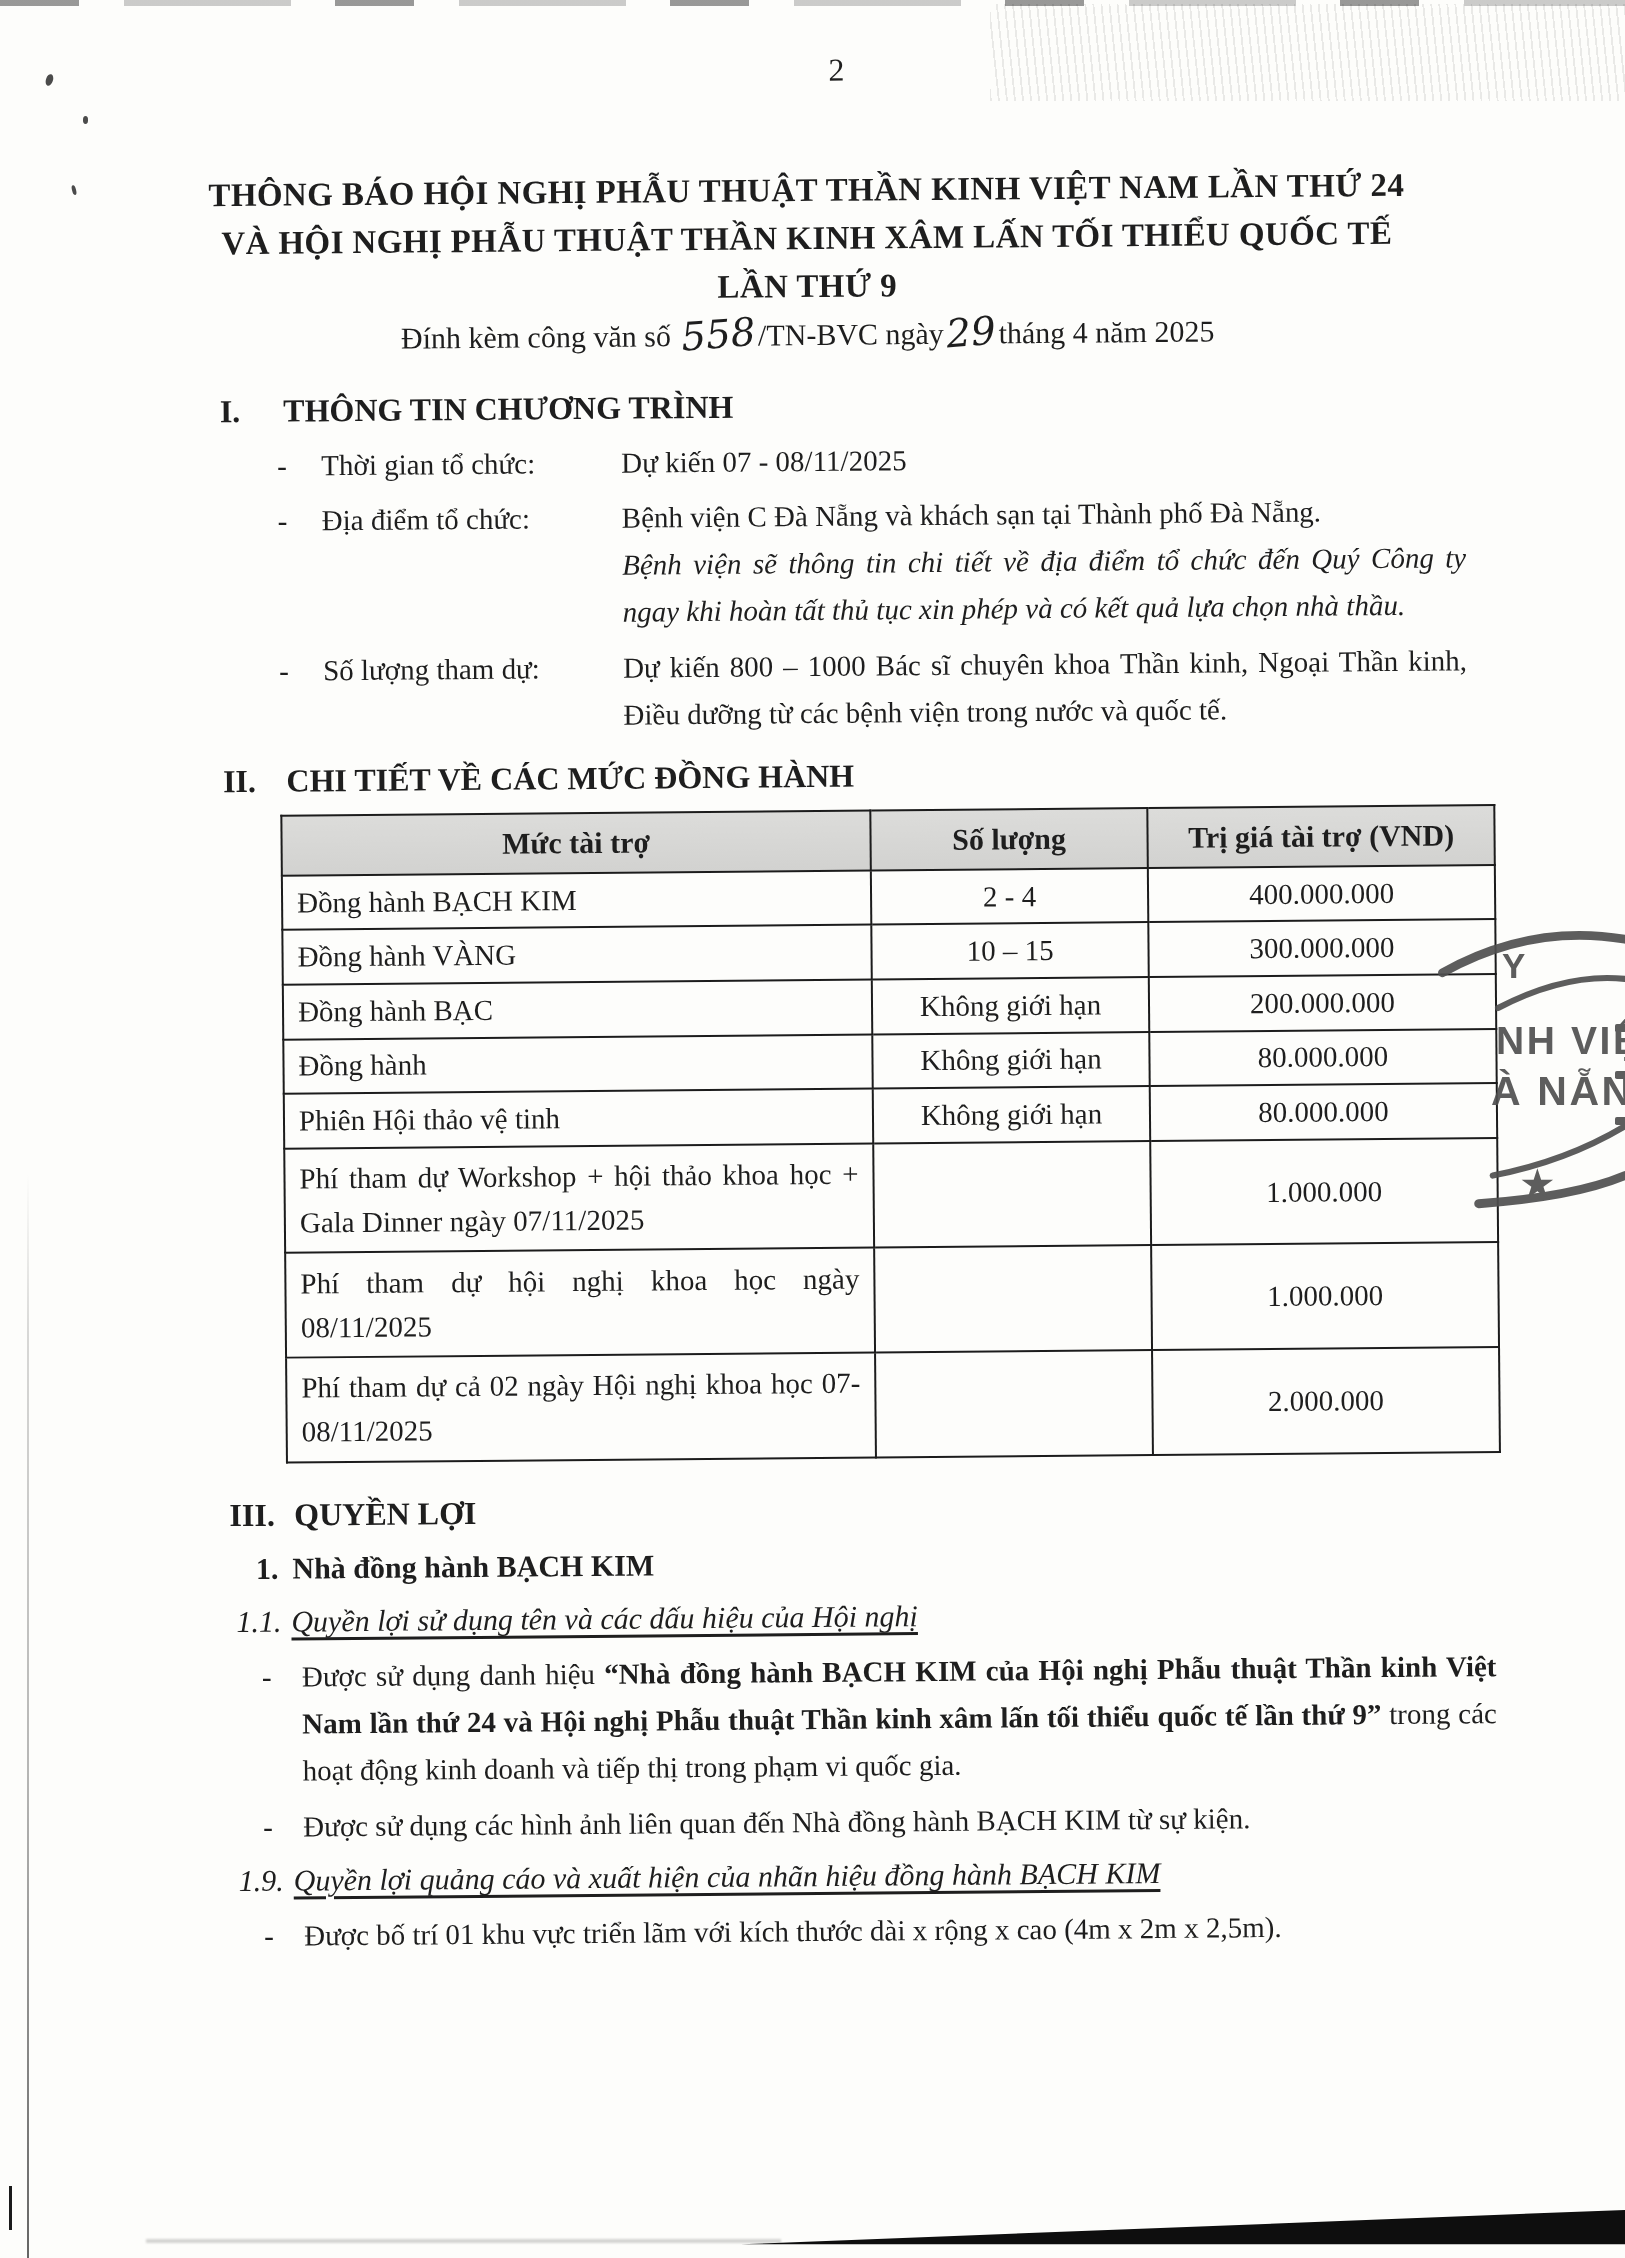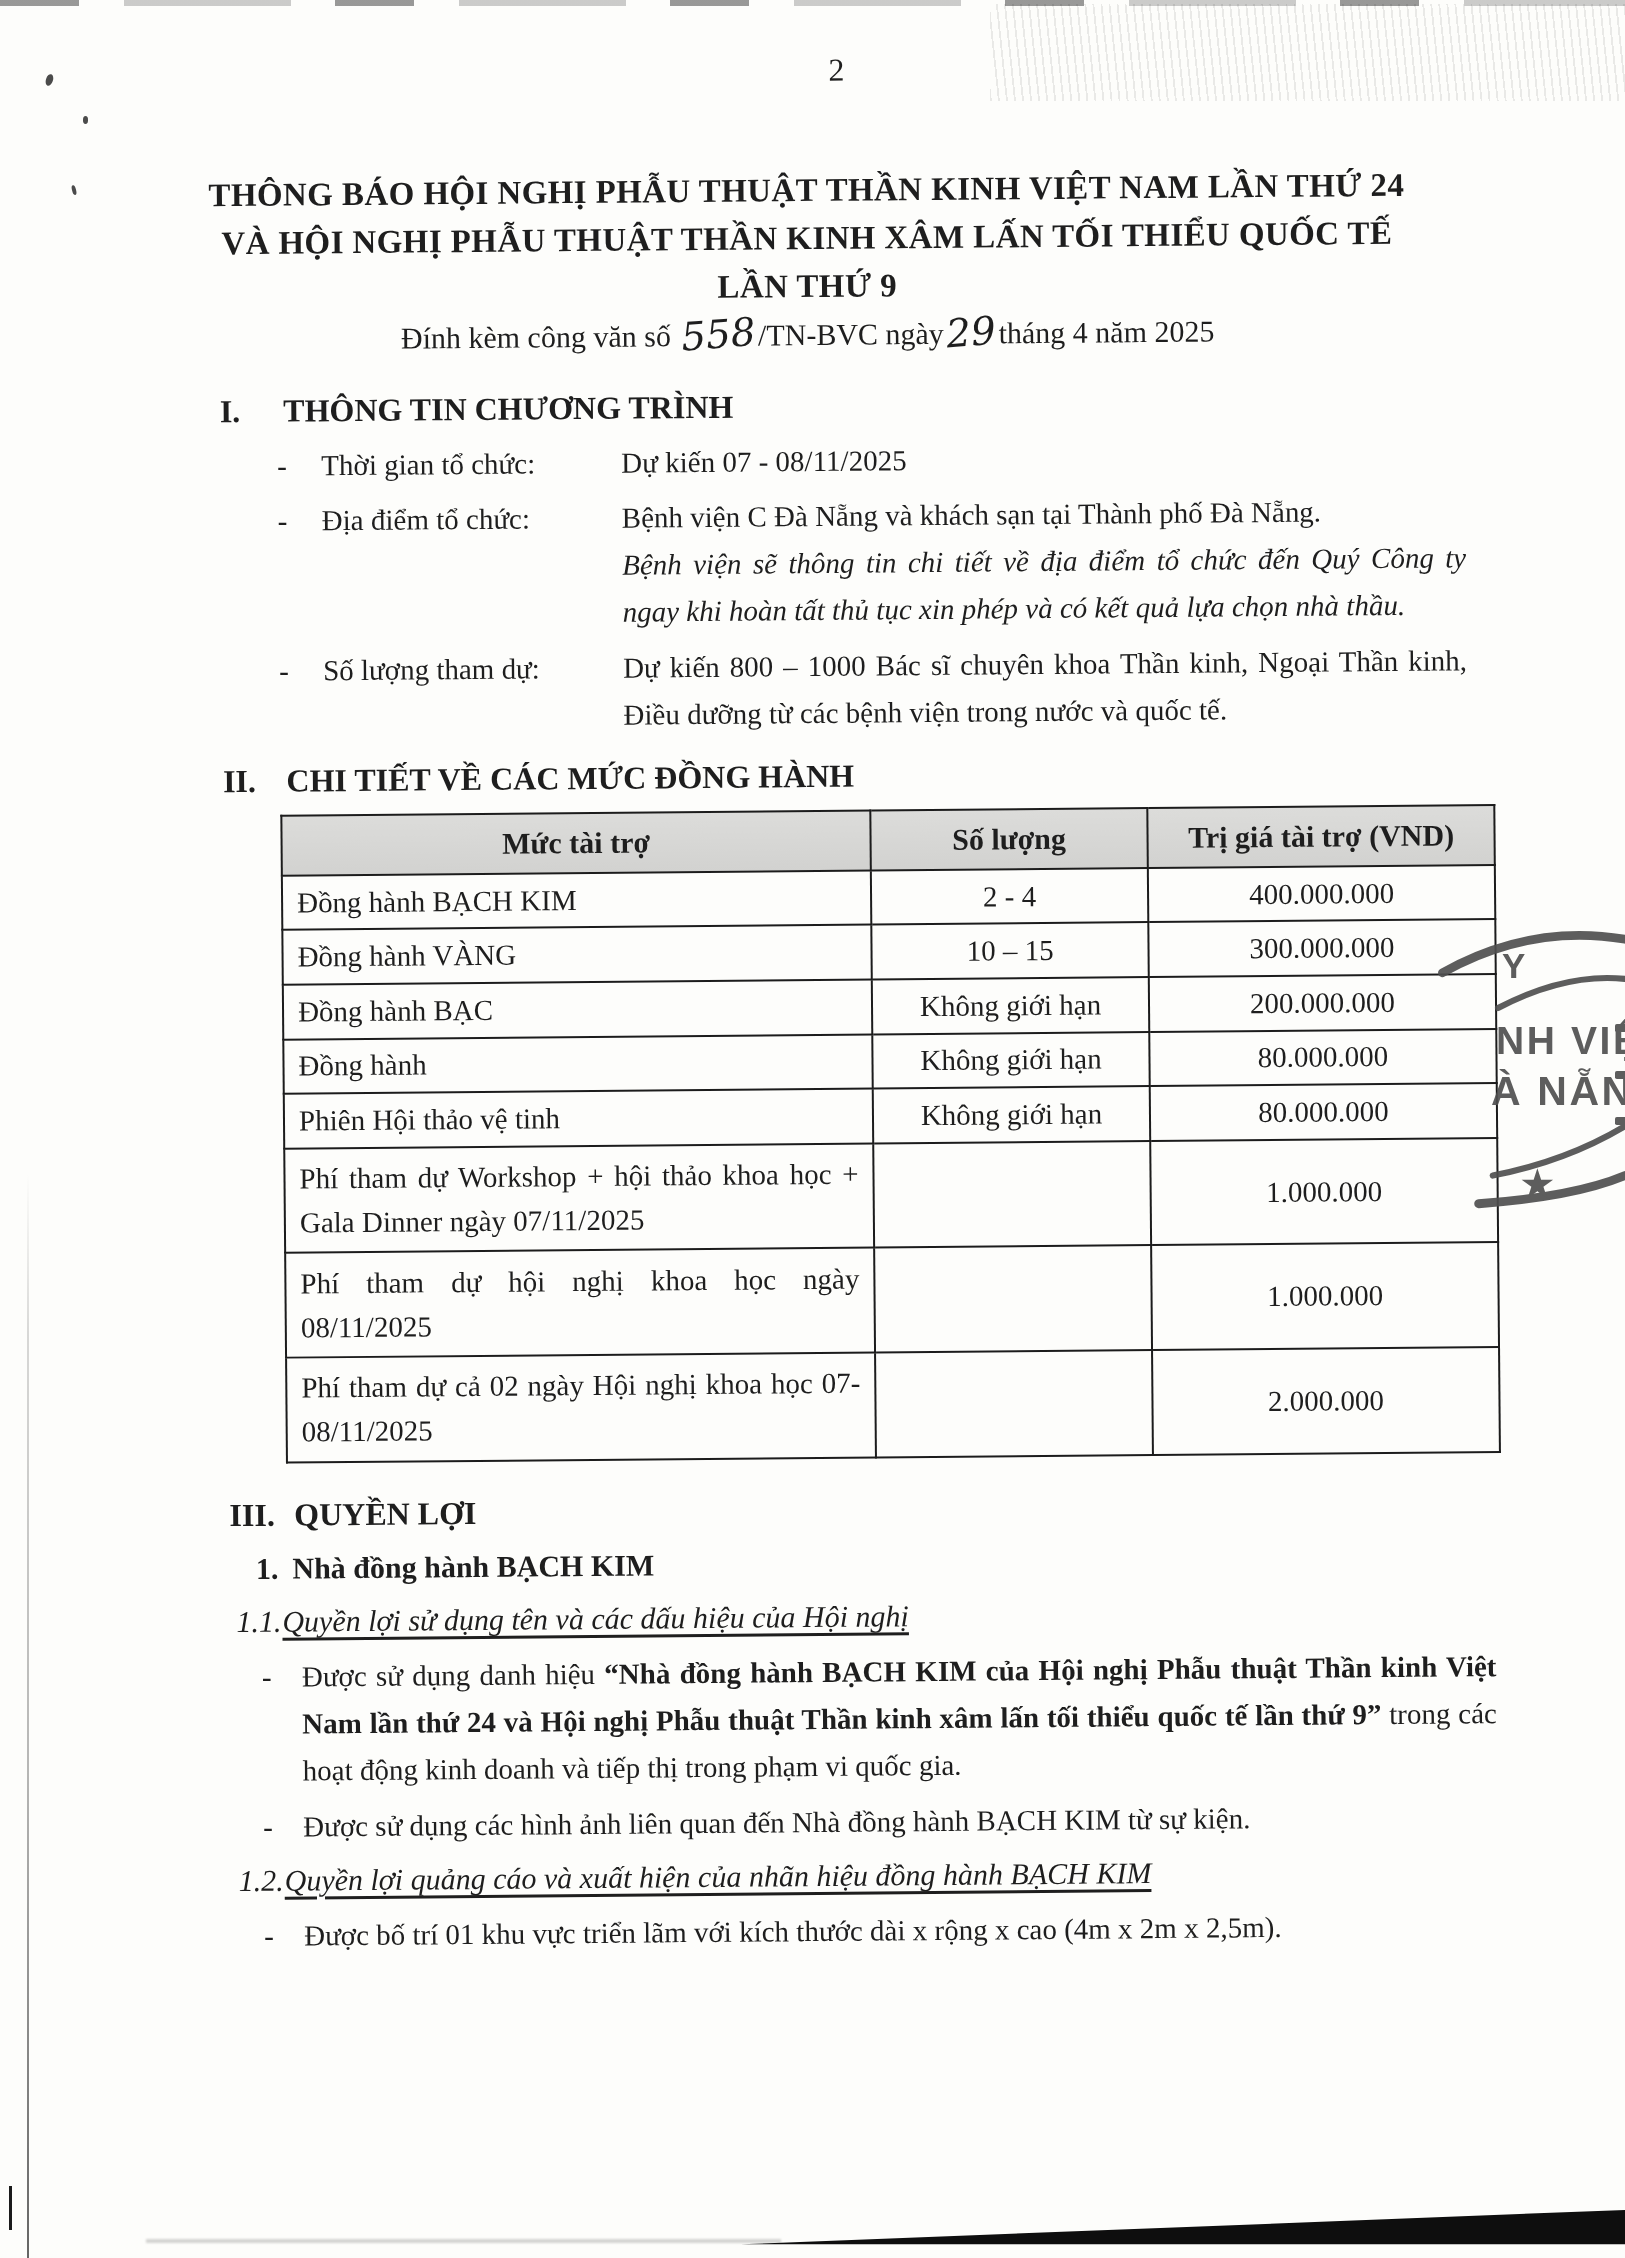--- a/index.html
+++ b/index.html
@@ -67,21 +67,21 @@
     background:linear-gradient(180deg,#dcdcda 0%,#d2d2d0 100%);}
   table.sponsor td{height:49px;padding:1.8px 14px;}
   table.sponsor td.c-qty, table.sponsor td.c-val{text-align:center;padding:1.8px 7px;}
   table.sponsor tr.tall td{height:92px;}
   table.sponsor tr.tall td.c-name{text-align:justify;line-height:44px;padding:5.3px 14px;}
 
   
   .sub-num-heading{margin-left:119px;margin-top:8.8px;font-weight:bold;font-size:30px;line-height:46px;}
   .sub-num-heading .num{display:inline-block;margin-right:14px;}
   .sub-item-heading{margin-left:99px;margin-top:7px;font-size:30px;line-height:46px;font-style:italic;}
-  .sub-item-heading .num{display:inline-block;margin-right:1px;}
+  .sub-item-heading .num{display:inline-block;margin-right:10px;}
   .sub-item-heading .ttl{text-decoration:underline;text-underline-offset:6.2px;}
   .bullet-row{display:grid;grid-template-columns:40px 1fr;margin-left:124px;margin-top:8.8px;}
   .b-par{text-align:justify;padding-right:4.4px;}
 
   
   .stamp{position:absolute;left:1394px;top:895px;width:231px;height:371px;
     color:#4f4f4f;filter:blur(0.4px);opacity:.92;font-family:"Liberation Sans", sans-serif;}
   .stamp svg{position:absolute;left:0;top:0;}
   .stamp svg path{fill:none;stroke:#4f4f4f;stroke-linecap:round;}
   .stamp svg path.thick{stroke-width:10px;}
@@ -208,21 +208,21 @@
     <div class="bullet-row">
       <span class="dash">-</span>
       <div class="b-par"><span>Được sử dụng danh hiệu </span><b>“Nhà đồng hành BẠCH KIM của Hội nghị Phẫu thuật Thần kinh Việt Nam lần thứ 24 và Hội nghị Phẫu thuật Thần kinh xâm lấn tối thiểu quốc tế lần thứ 9”</b><span> trong các hoạt động kinh doanh và tiếp thị trong phạm vi quốc gia.</span></div>
     </div>
 
     <div class="bullet-row">
       <span class="dash">-</span>
       <div class="b-par">Được sử dụng các hình ảnh liên quan đến Nhà đồng hành BẠCH KIM từ sự kiện.</div>
     </div>
 
-    <div class="sub-item-heading"><span class="num">1.2.</span><span class="ttl">Quyền lợi quảng cáo và xuất hiện của nhãn hiệu đồng hành BẠCH KIM</span></div>
+    <div class="sub-item-heading"><span class="num">1.9.</span><span class="ttl">Quyền lợi quảng cáo và xuất hiện của nhãn hiệu đồng hành BẠCH KIM</span></div>
 
     <div class="bullet-row">
       <span class="dash">-</span>
       <div class="b-par">Được bố trí 01 khu vực triển lãm với kích thước dài x rộng x cao (4m x 2m x 2,5m).</div>
     </div>
 
   </div>
 
   <div class="stamp">
     <svg width="231" height="353" viewBox="0 0 262 400">

